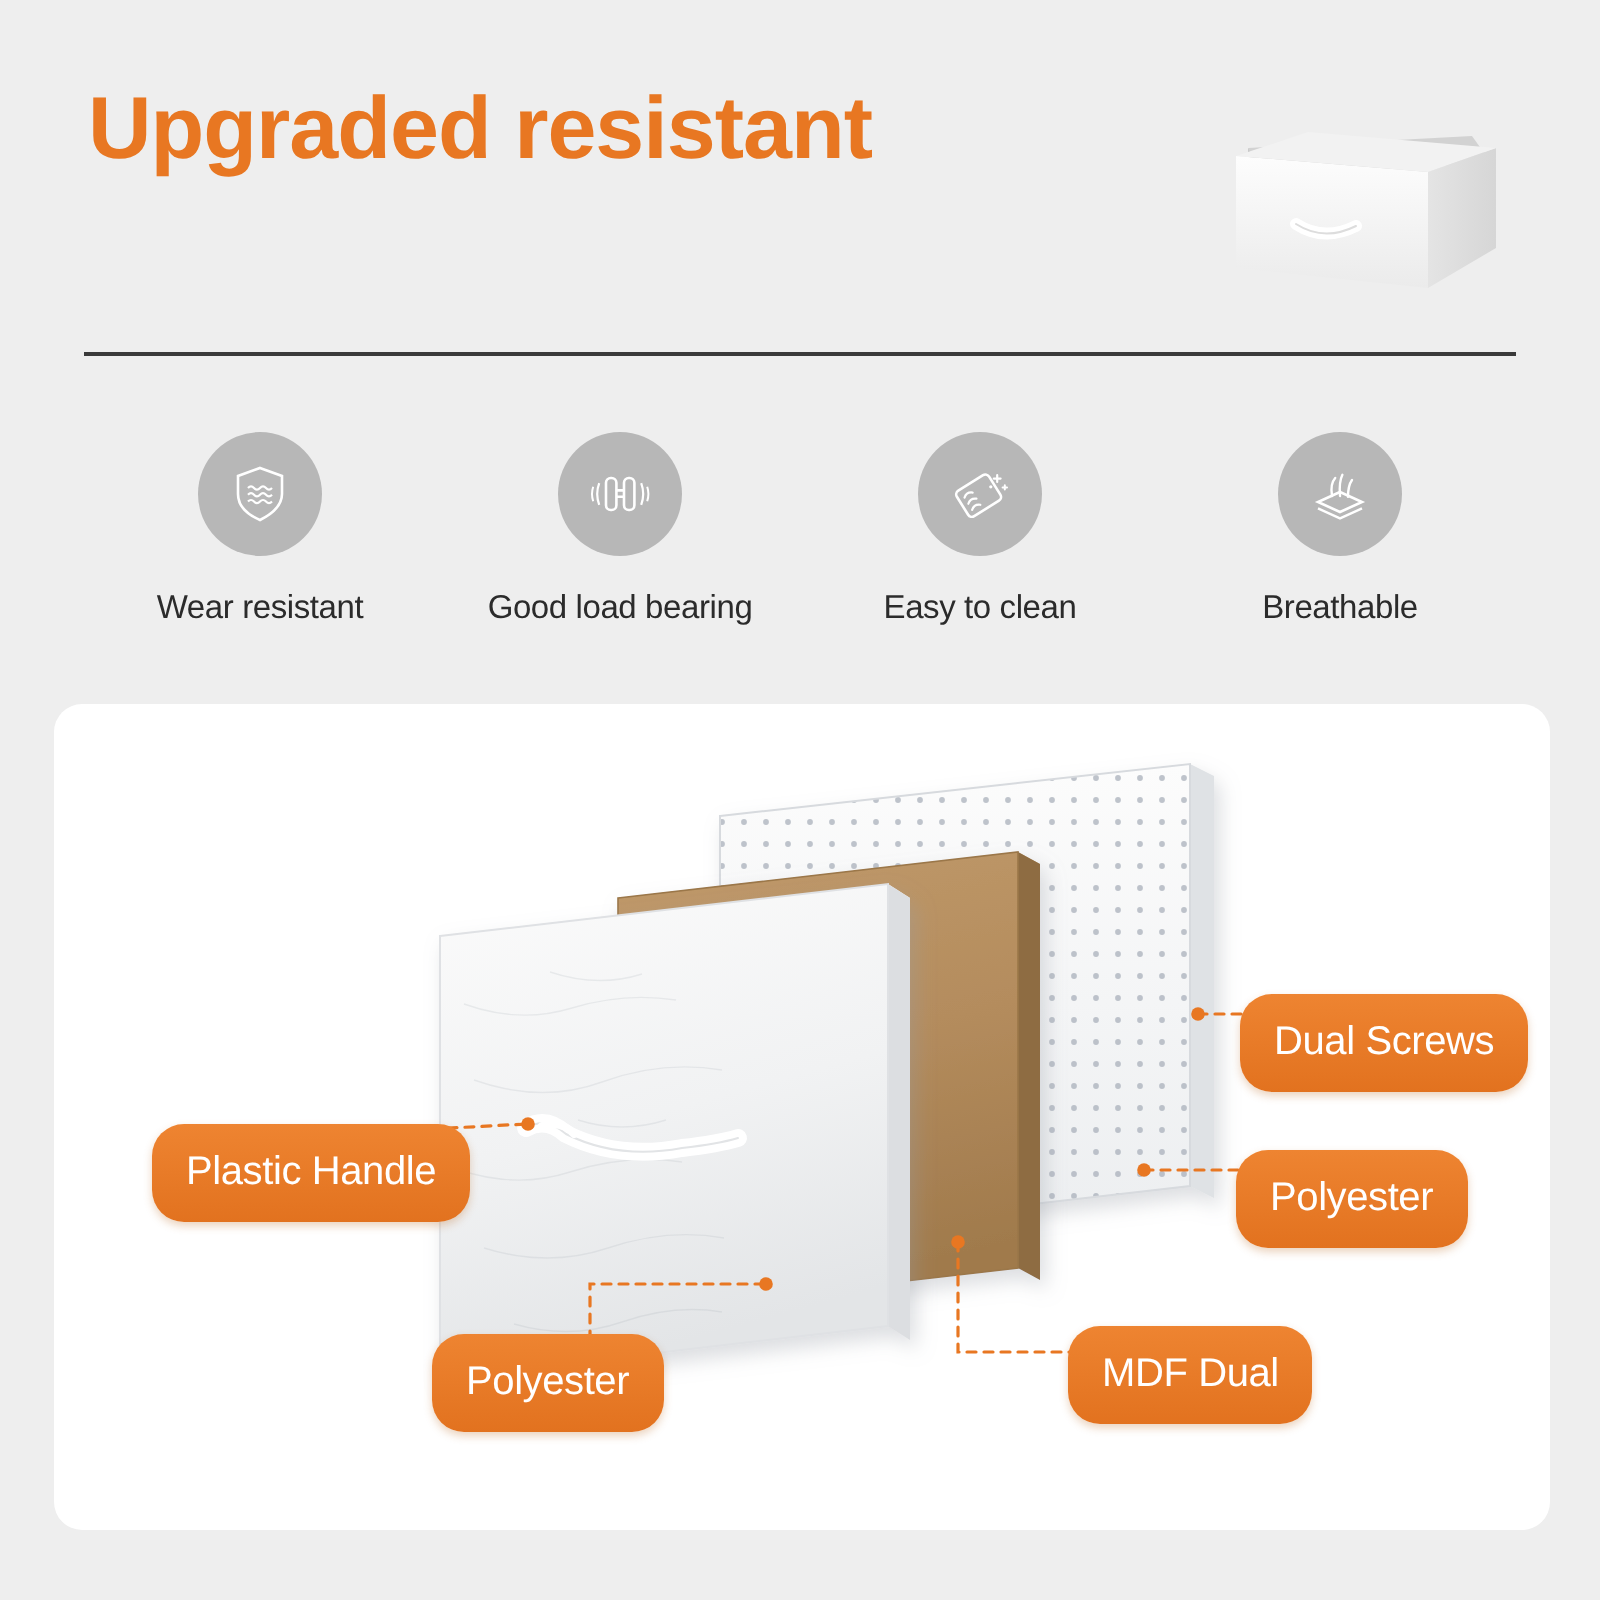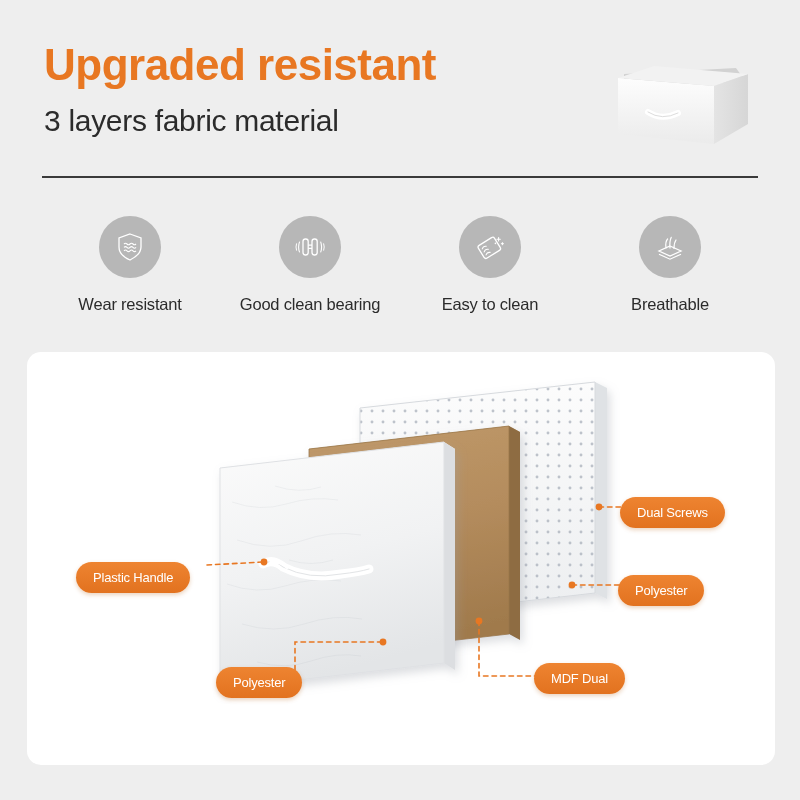--- a/index.html
+++ b/index.html
@@ -102,46 +102,45 @@
     border-radius: 14px;
     overflow: hidden;
   }
 
   .diagram { position: absolute; inset: 0; }
   .diagram > svg { position: absolute; left: 0; top: 0; }
 
   
   .pill {
     position: absolute;
-    height: 31px;
+    height: 49px;
     padding: 0 17px;
     border-radius: 16px;
     background: linear-gradient(180deg, #ee8431 0%, #e2721f 100%);
     color: #ffffff;
-    font-size: 13px;
+    font-size: 20px;
     letter-spacing: -0.2px;
     display: flex;
     align-items: center;
     justify-content: center;
     white-space: nowrap;
     box-shadow: 0 2px 4px rgba(190,110,40,0.30);
   }
 
   .pill-plastic-handle { left: 32px;  top: 562px; margin-left: 44px; }
   .pill-dual-screws    { left: 620px; top: 497px; }
   .pill-poly-right     { left: 618px; top: 575px; }
   .pill-poly-bottom    { left: 216px; top: 667px; }
   .pill-mdf-board      { left: 534px; top: 663px; }
 </style>
 </head>
 <body>
 
 <div class="header">
   <div class="headline">Upgraded resistant</div>
-  <div class="subline">3 layers fabric material</div>
 </div>
 
 <div class="hero-product">
   <svg viewBox="0 0 168 102">
     <defs>
       <linearGradient id="boxFront" x1="0" y1="0" x2="0" y2="1">
         <stop offset="0%" stop-color="#fdfdfd"></stop>
           <stop offset="100%" stop-color="#ebebeb"></stop>
       </linearGradient>
       <linearGradient id="boxSide" x1="0" y1="0" x2="1" y2="0">
@@ -186,21 +185,21 @@
       <svg width="36" height="34" viewBox="0 0 36 34" fill="none" stroke="#ffffff" stroke-width="1.3">
         <rect x="11" y="9" width="5.2" height="16" rx="2.4"></rect>
         <rect x="20" y="9" width="5.2" height="16" rx="2.4"></rect>
         <path d="M16.2 15.2 h3.8 M16.2 18.4 h3.8"></path>
         <path d="M7.6 11.6 q-2 5.4 0 10.8" stroke-width="1.1"></path>
         <path d="M28.6 11.6 q2 5.4 0 10.8" stroke-width="1.1"></path>
         <path d="M4.6 13.4 q-1.2 3.6 0 7.2" stroke-width="1"></path>
         <path d="M31.6 13.4 q1.2 3.6 0 7.2" stroke-width="1"></path>
       </svg>
     </div>
-    <div class="feature-label">Good clean bearing</div>
+    <div class="feature-label">Good load bearing</div>
   </div>
 
   <div class="feature">
     <div class="feature-circle">
       <svg width="36" height="34" viewBox="0 0 36 34" fill="none" stroke="#ffffff" stroke-width="1.3">
         <g transform="rotate(-32 18 18)">
           <rect x="8" y="10" width="19" height="15" rx="2.2"></rect>
           <path d="M11 14.6 q2.4-2 4.8 0" stroke-width="1.1" stroke-linecap="round"></path>
           <path d="M11 18.2 q2.4-2 4.8 0" stroke-width="1.1" stroke-linecap="round"></path>
           <path d="M11 21.8 q2.4-2 4.8 0" stroke-width="1.1" stroke-linecap="round"></path>

